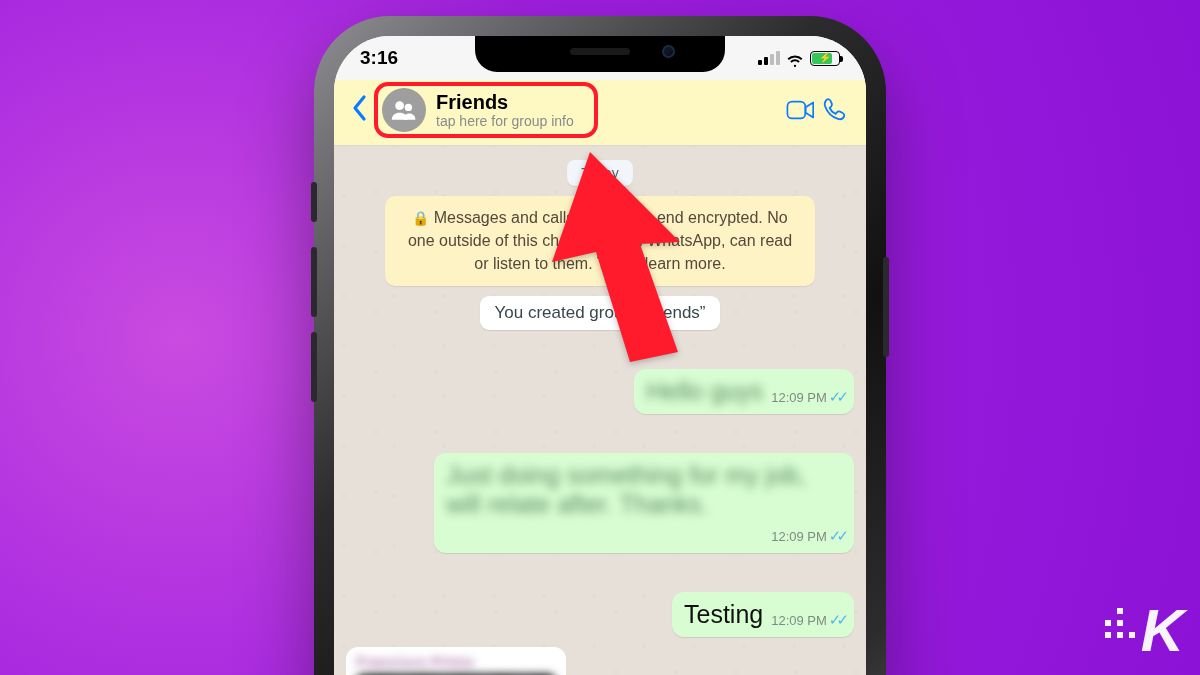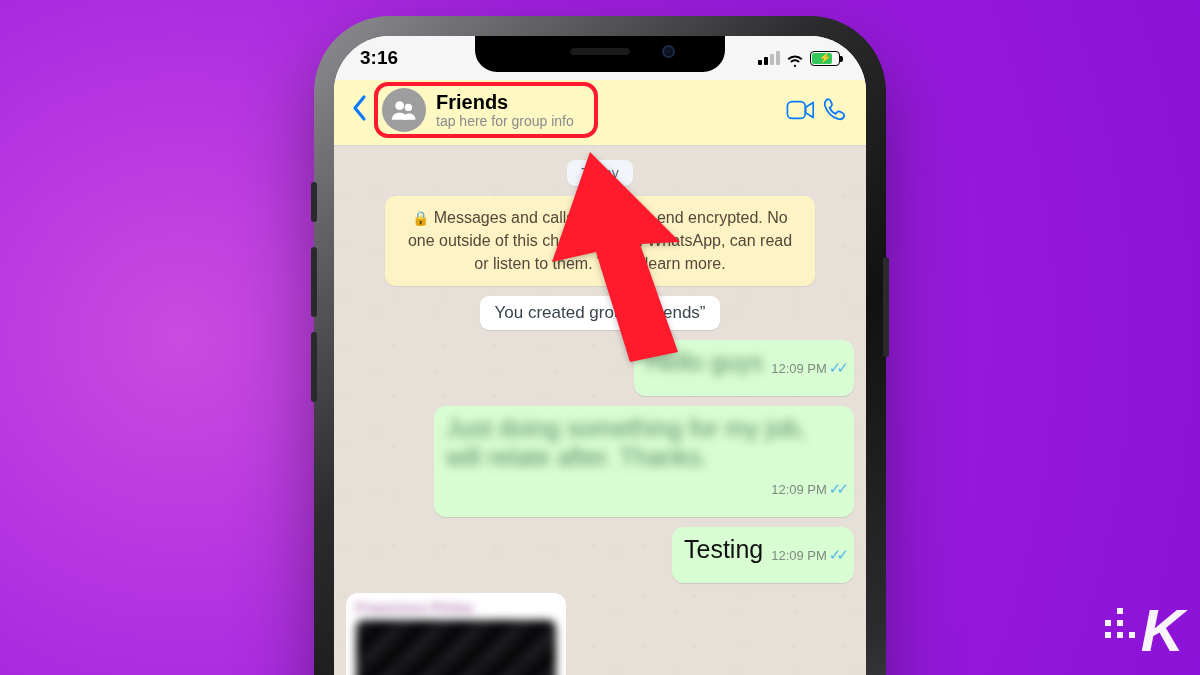--- a/index.html
+++ b/index.html
@@ -141,24 +141,25 @@
   }
   .enc-banner .lock{ font-size:14px; margin-right:4px;}
   .sys-chip{
     background:#fff; color:#3a464d;
     font-size:17px; padding:7px 14px; border-radius:9px;
     box-shadow:0 1px 1px rgba(0,0,0,.1);
   }
   .out-msg{
     align-self:flex-end;
     background:#d9fdd3; border-radius:12px;
-    padding:8px 10px 19px 12px;
+    padding:8px 10px 8px 12px;
     max-width:420px;
     box-shadow:0 1px 1px rgba(0,0,0,.1);
     position:relative;
+    margin-top:29px;
   }
   .out-msg .row{ display:flex; align-items:flex-end; gap:8px;}
   .out-msg .txt{ font-size:25px; color:#111;}
   .out-msg .meta{ font-size:13px; color:#7d8b80; white-space:nowrap;}
   .ticks{ color:#4fb6ec; font-size:15px; letter-spacing:-5px; margin-left:2px;}
   .blurred .txt{ filter:blur(5px); color:#5a8a62;}
   .blurred.big{ max-width:420px;}
   .in-msg{
     align-self:flex-start;
     background:#fff; border-radius:12px; padding:6px 8px 8px 10px;

